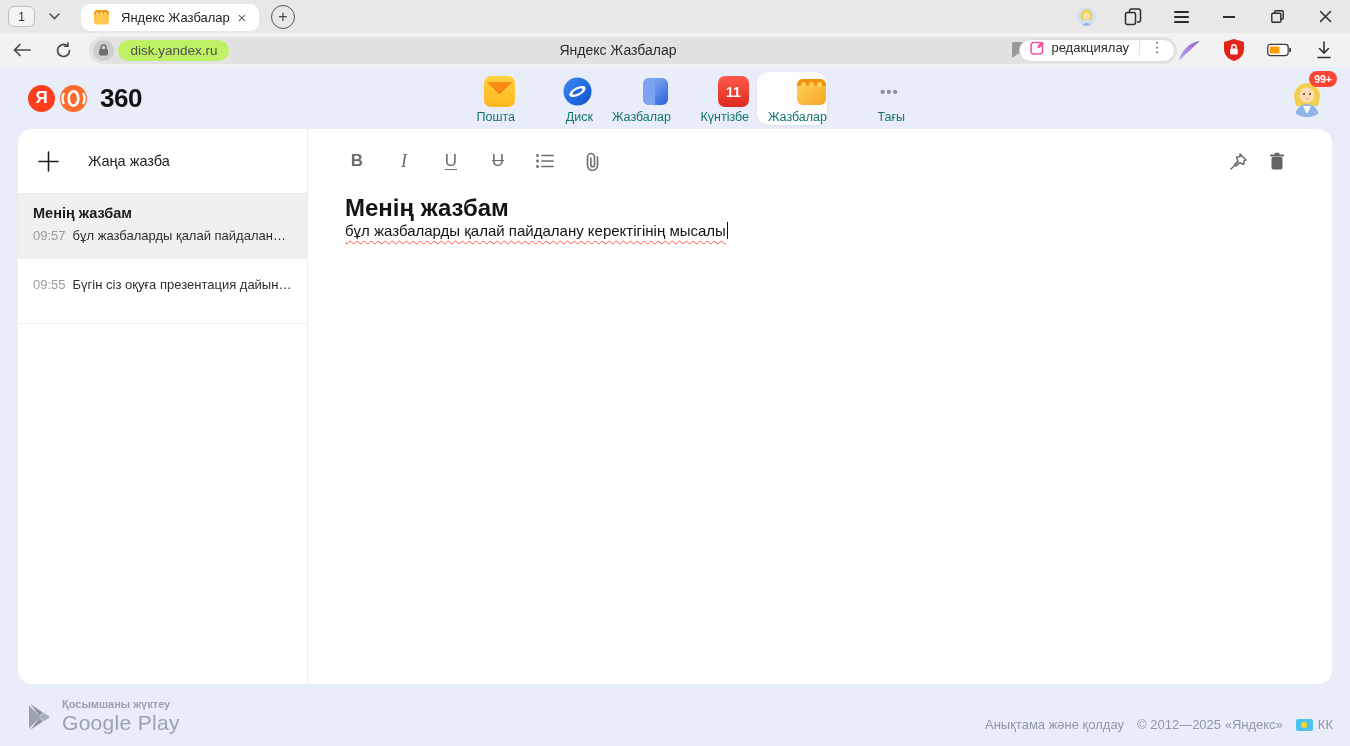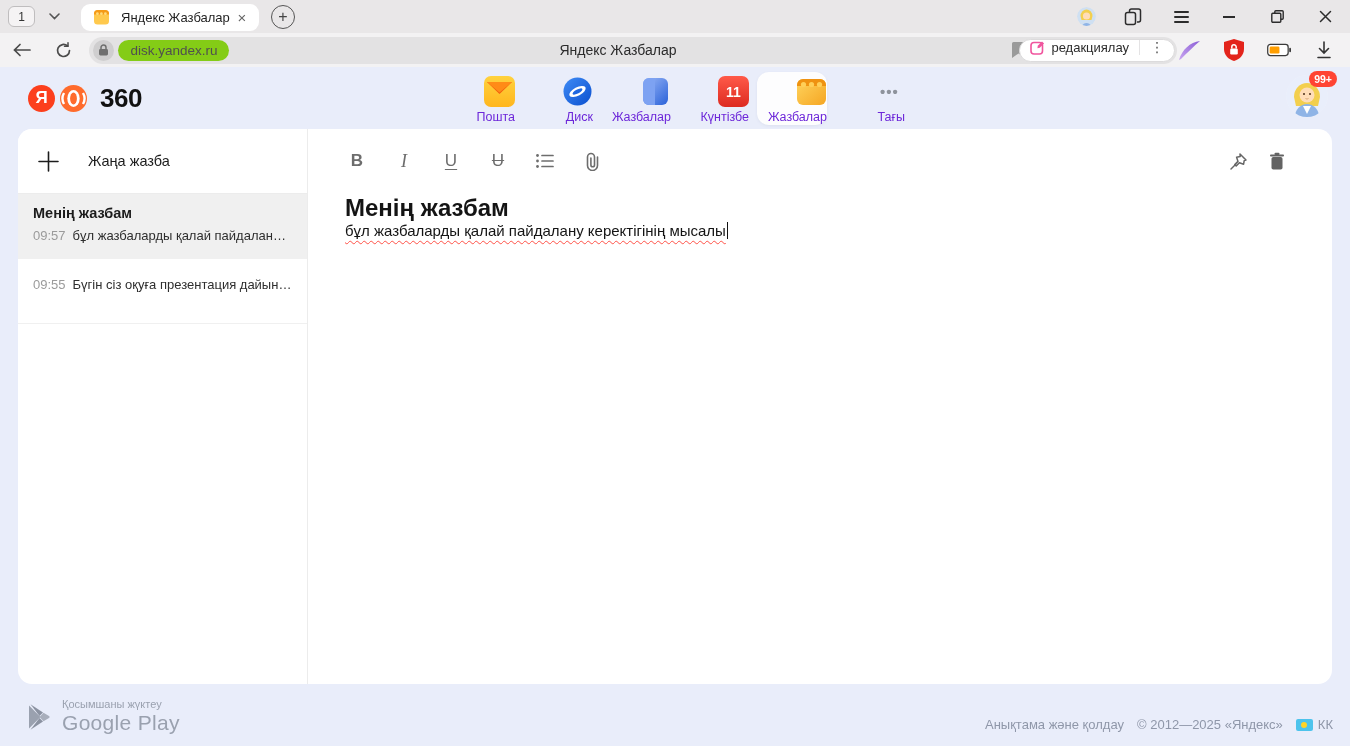--- a/index.html
+++ b/index.html
@@ -22,42 +22,42 @@
   .hamburger { display:flex; flex-direction:column; gap:3px; }
   .hamburger div { width:15px; height:2px; background:#2c2c2c; border-radius:1px; }
   .minimize-bar { width:12px; height:2px; background:#2c2c2c; }
 
   
   .toolbar { position:absolute; top:33px; left:0; right:0; height:34px; background:#f3f2f3; display:flex; align-items:center; }
   .nav-btn { width:28px; height:28px; display:flex; align-items:center; justify-content:center; color:#4a4a4a; }
   .nav-back { margin-left:8px; } .nav-refresh { margin-left:14px; }
   .urlbar { position:relative; margin-left:12px; width:1100px; height:27px; background:#e3e2e3; border-radius:14px; display:flex; align-items:center; }
   .lock-chip { margin-left:4px; width:21px; height:21px; border-radius:50%; background:#cfcecf; display:flex; align-items:center; justify-content:center; flex:none; }
-  .domain-chip { margin-left:4px; height:21px; background:#84cc16; border-radius:11px; padding:4px 12px; display:flex; align-items:center; font-size:13.5px; color:#4f4f4f; }
+  .domain-chip { margin-left:4px; height:21px; background:#bef264; border-radius:11px; padding:4px 12px; display:flex; align-items:center; font-size:13.5px; color:#4f4f4f; }
   .page-title-center { position:absolute; left:470px; top:0; height:27px; display:flex; align-items:center; font-size:14px; color:#2b2b2b; }
   .bookmark-flag { position:absolute; right:152px; top:5px; }
   .edit-pill { position:absolute; right:2px; top:2px; height:23px; background:#fff; border:1px solid #dcdbdc; border-radius:12px; display:flex; align-items:flex-start; padding-left:10px; }
   .edit-pill-label { font-size:13px; color:#2b2b2b; margin-left:6px; }
   .edit-kebab { margin-left:10px; border-left:1px solid #e4e3e4; height:15px; display:flex; align-items:center; padding:0 10px; color:#555; font-size:14px; letter-spacing:0; }
   .toolbar-right { margin-left:auto; display:flex; align-items:center; gap:21px; padding-right:14px; }
   .ext-icon { width:24px; height:24px; display:flex; align-items:center; justify-content:center; }
 
   
   .page { position:absolute; top:67px; left:0; right:0; bottom:0; background:#e9edfa; display:flex; flex-direction:column; }
 
   
   .appheader { height:62px; position:relative; display:flex; align-items:center; flex:none; }
   .logo { display:flex; align-items:center; margin-left:28px; gap:5px; }
   .logo-ya { width:27px; height:27px; border-radius:50%; background:#fc3f1d; color:#fff; font-weight:bold; font-size:17px; display:flex; align-items:center; justify-content:center; }
   .logo-360-text { font-size:26px; font-weight:700; color:#111; letter-spacing:-0.5px; margin-left:8px; }
   .apps-row { position:absolute; left:50%; top:5px; transform:translateX(-50%); display:flex; gap:8px; }
   .app-item { width:70px; height:53px; border-radius:12px; display:flex; flex-direction:column; align-items:flex-end; justify-content:flex-start; padding-top:4px; }
   .app-item.active { background:#fdfdfe; box-shadow:0 1px 3px rgba(80,90,120,.08); }
   .app-icon { width:31px; height:31px; position:relative; }
-  .app-label { font-size:12.5px; color:#6d28d9; margin-top:3px; white-space:nowrap; }
+  .app-label { font-size:12.5px; color:#0f766e; margin-top:3px; white-space:nowrap; }
   .app-more-dots { width:31px; height:31px; display:flex; align-items:center; justify-content:center; color:#8e939c; font-size:15px; letter-spacing:1px; font-weight:bold; }
   .profile { position:absolute; right:22px; top:8px; width:42px; height:42px; }
   .profile-avatar { width:42px; height:42px; border-radius:50%; overflow:hidden; background:#eef1fa; }
   .profile-badge { position:absolute; top:-4px; right:-9px; background:#ff4433; color:#fff; font-size:10.5px; font-weight:bold; border-radius:9px; padding:2px 5px; }
 
   
   .card { flex:none; height:555px; margin:0 18px; background:#fff; border-radius:14px; display:flex; overflow:hidden; }
   .sidebar { width:290px; flex:none; border-right:1px solid #ececec; display:flex; flex-direction:column; }
   .new-note { height:65px; display:flex; align-items:center; padding-left:20px; border-bottom:1px solid #ececec; background:#fff; cursor:pointer; }
   .new-note-label { font-size:14.5px; color:#1c1c1c; margin-left:29px; }
@@ -78,21 +78,21 @@
   .editor-toolbar-right { margin-left:auto; display:flex; align-items:center; gap:15px; }
   .tool-icon { width:24px; height:24px; display:flex; align-items:center; justify-content:center; }
   .note-editor-title { margin-top:13px; font-size:24px; font-weight:bold; color:#141414; }
   .note-editor-body { margin-top:9px; font-size:15px; color:#141414; text-decoration:underline; text-decoration-style:wavy; text-decoration-color:#ff5147; text-decoration-thickness:1px; text-underline-offset:4px; width:fit-content; }
   .caret { display:inline-block; width:1.5px; height:17px; background:#111; vertical-align:-3px; margin-left:1px; }
 
   
   .footer { flex:1; position:relative; }
   .gp-badge { position:absolute; left:28px; top:14px; display:flex; align-items:center; cursor:pointer; }
   .gp-texts { margin-left:11px; }
-  .gp-small { font-size:11px; color:#9aa1af; }
+  .gp-small { font-size:11px; color:#9aa1af;font-weight:bold; }
   .gp-big { font-size:21px; color:#9aa1af; margin-top:1px; letter-spacing:0.3px; }
   .footer-right { position:absolute; right:17px; bottom:14px; display:flex; align-items:center; gap:13px;justify-content:flex-end; }
   .footer-link { font-size:13px; color:#8f97a9; }
   .lang { display:flex; align-items:center; gap:5px; }
   .flag { width:17px; height:12px; border-radius:2px; background:#4dc3ec; position:relative; }
   .flag::after { content:""; position:absolute; left:5.5px; top:3px; width:6px; height:6px; border-radius:50%; background:#ffd427; }
   .lang-code { font-size:13px; color:#8f97a9; }
 
   svg { display:block; }
 </style>

